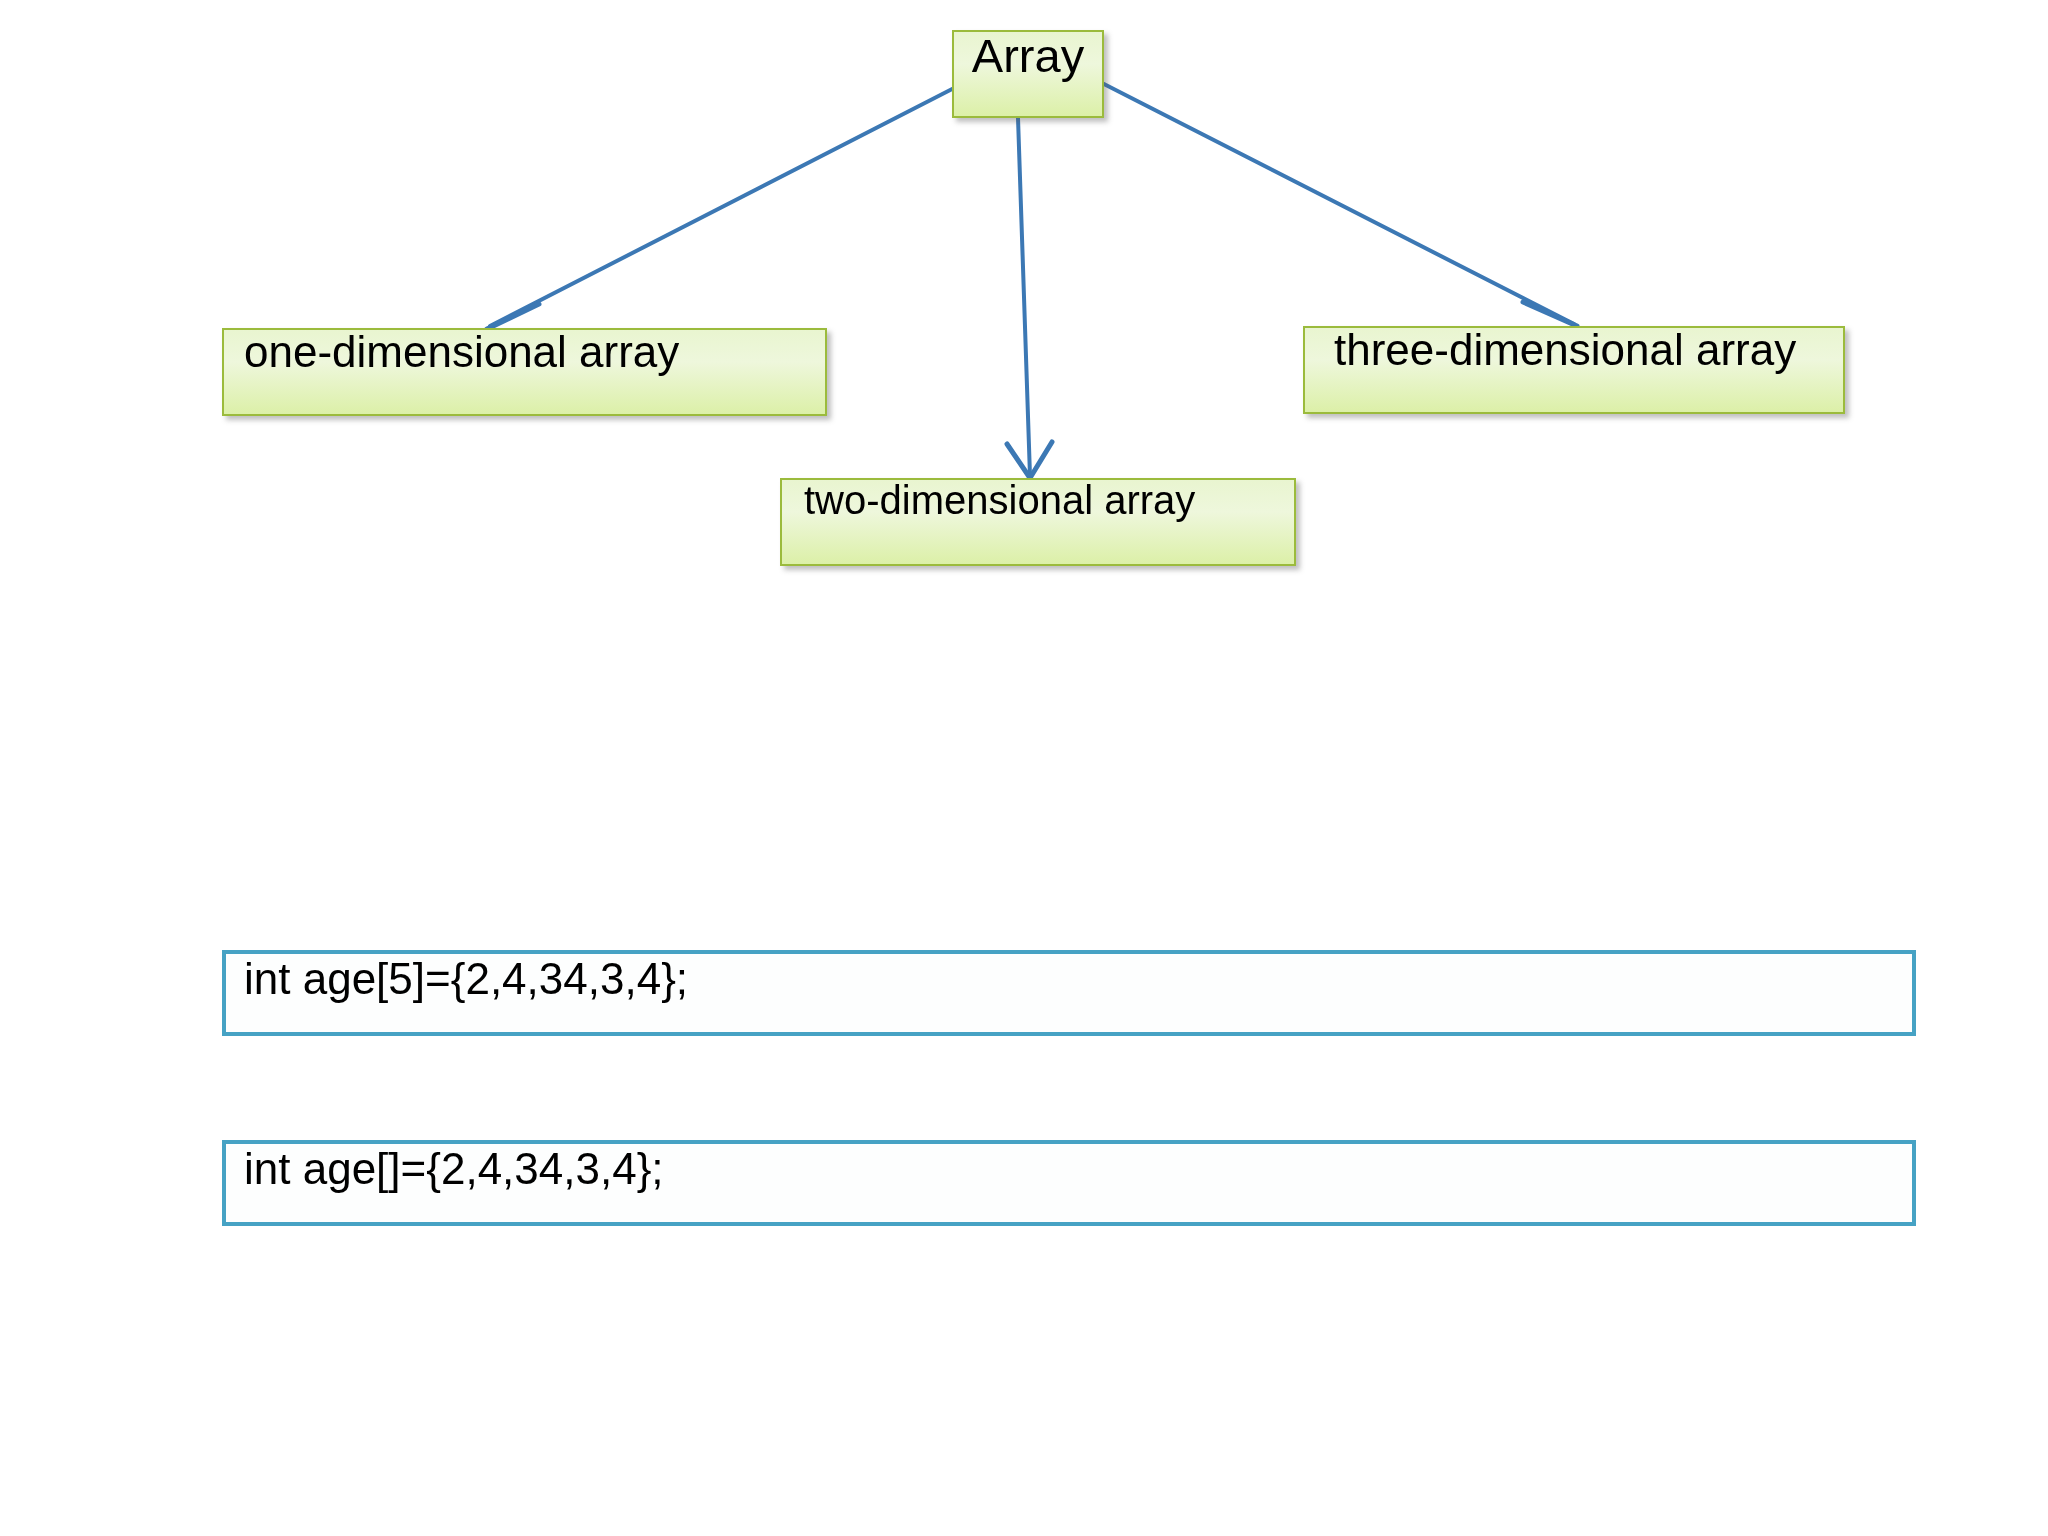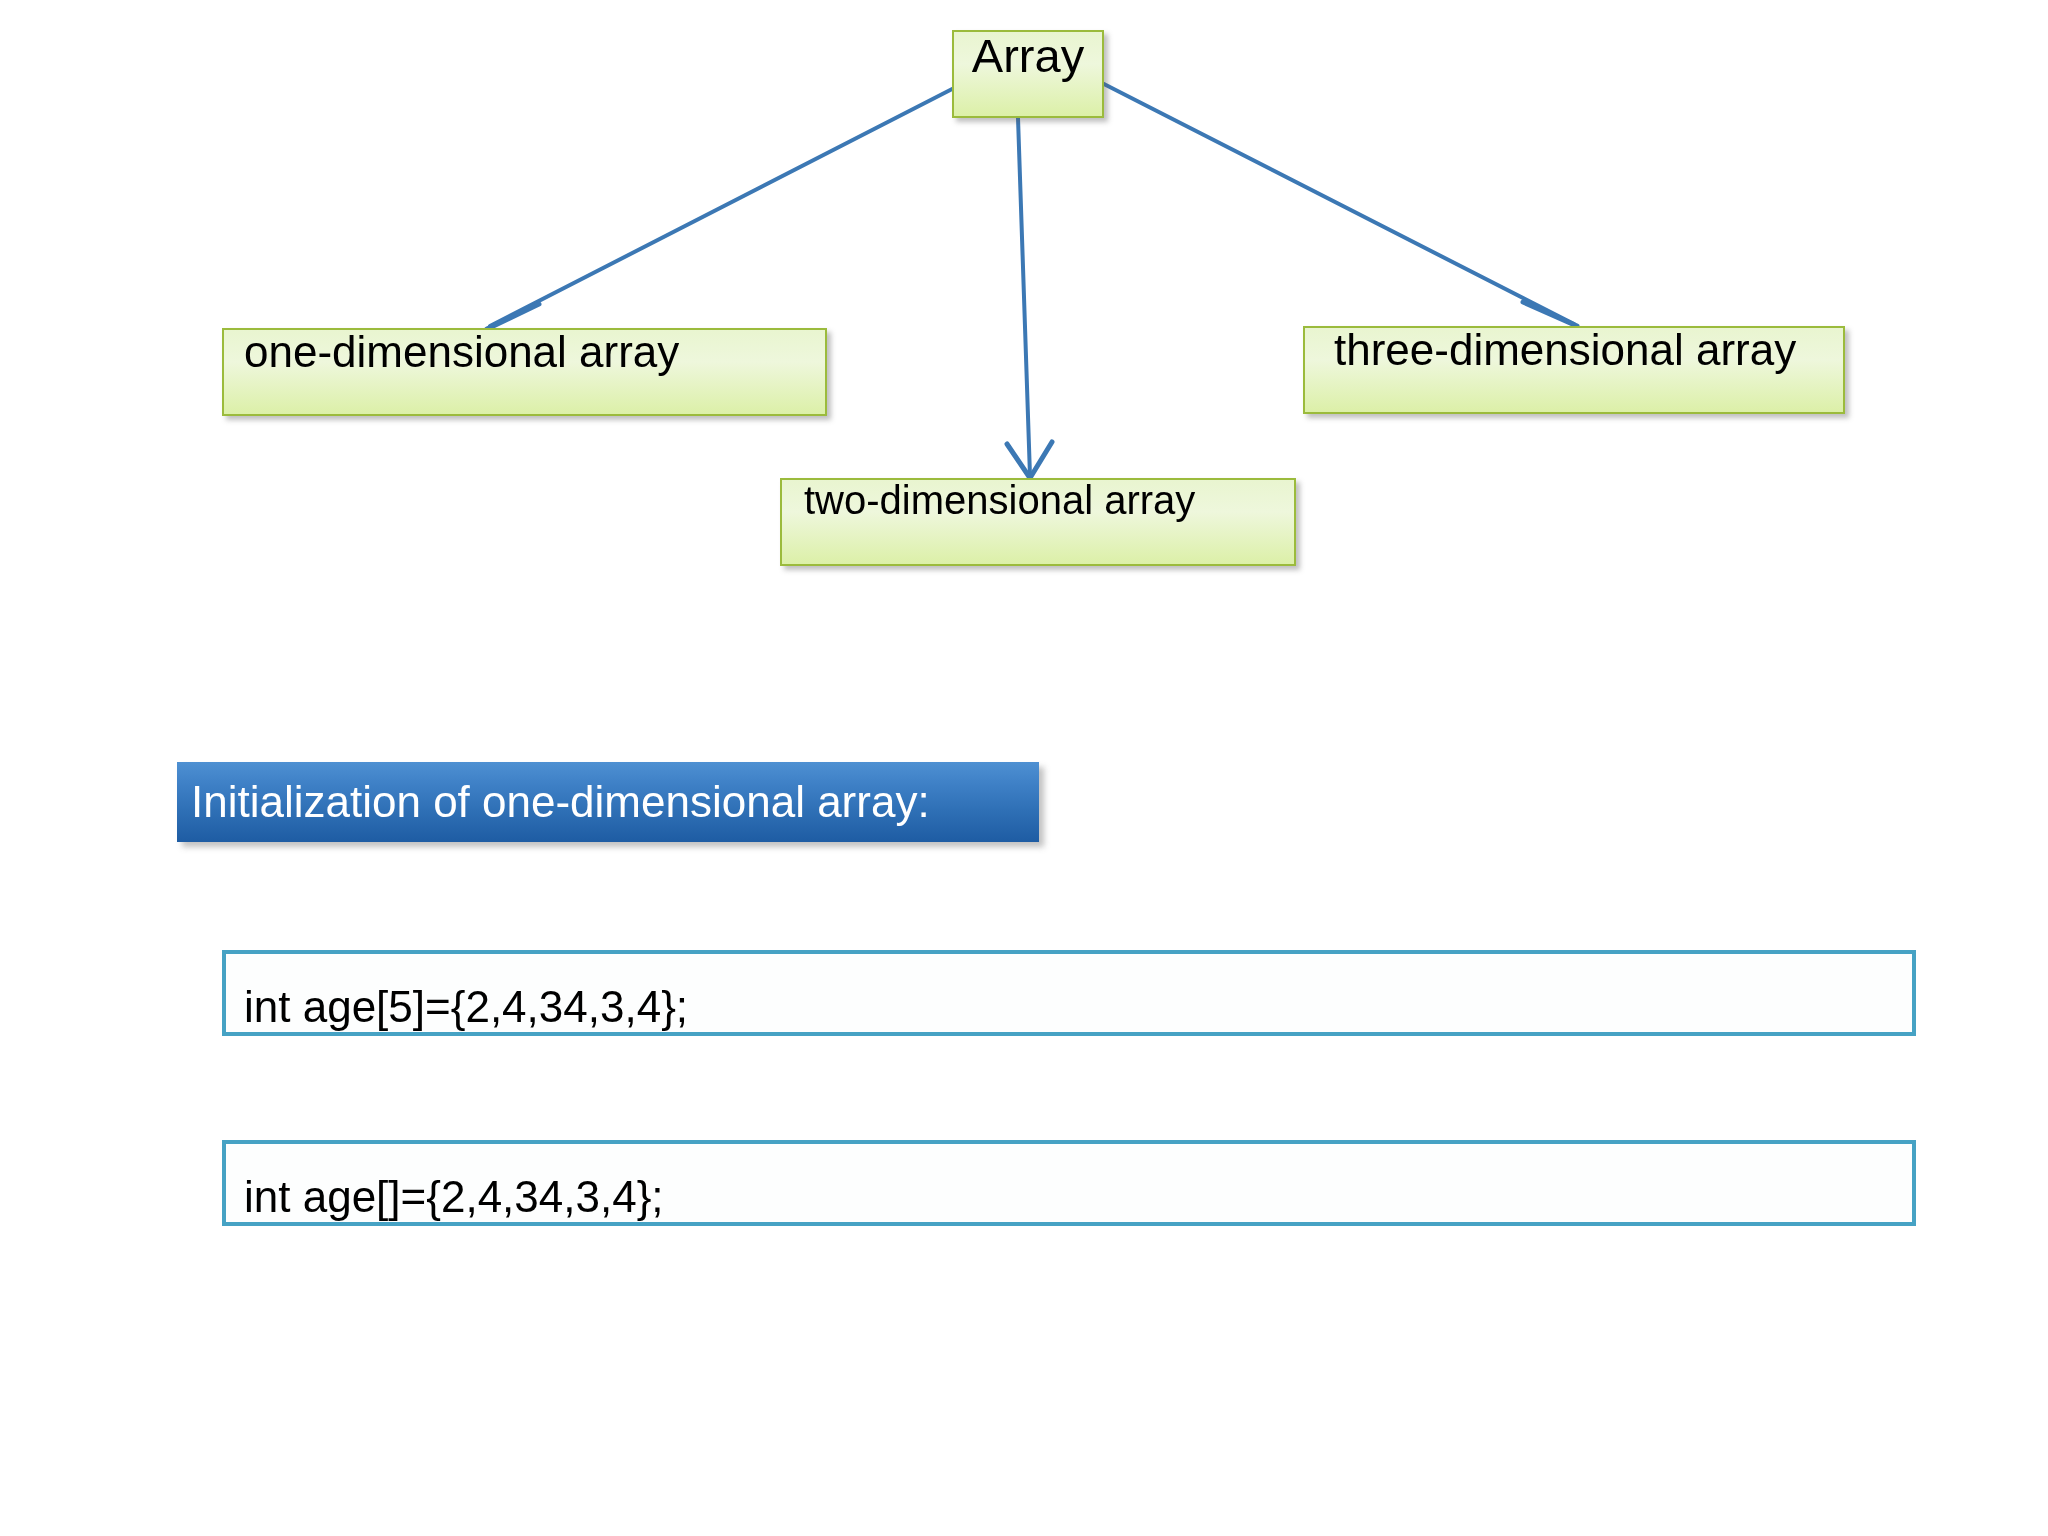--- a/index.html
+++ b/index.html
@@ -116,21 +116,21 @@
   
   .code-box {
     position: absolute;
     left: 222px;
     width: 1694px;
     height: 86px;
     box-sizing: border-box;
     border: 4px solid #46A2C4;
     background: #FDFEFE;
     display: flex;
-    align-items: flex-end;
+    align-items: flex-start;
     padding-left: 18px;
     font-size: 44px;
     color: #000000;
     white-space: nowrap;
   }
   #code-box-1 { top: 950px; }
   #code-box-2 { top: 1140px; }
 </style>
 </head>
 <body>
@@ -164,23 +164,20 @@
   </div>
 
   <div class="node" id="node-two">
     <span class="node-label">two-dimensional array</span>
   </div>
 
   <div class="node" id="node-three">
     <span class="node-label">three-dimensional array</span>
   </div>
 
-  <div id="section-banner">
-    <span>Initialization of one-dimensional array:</span>
-  </div>
 
   <div class="code-box" id="code-box-1">
     <span>int age[5]={2,4,34,3,4};</span>
   </div>
 
   <div class="code-box" id="code-box-2">
     <span>int age[]={2,4,34,3,4};</span>
   </div>
 
 </div>

